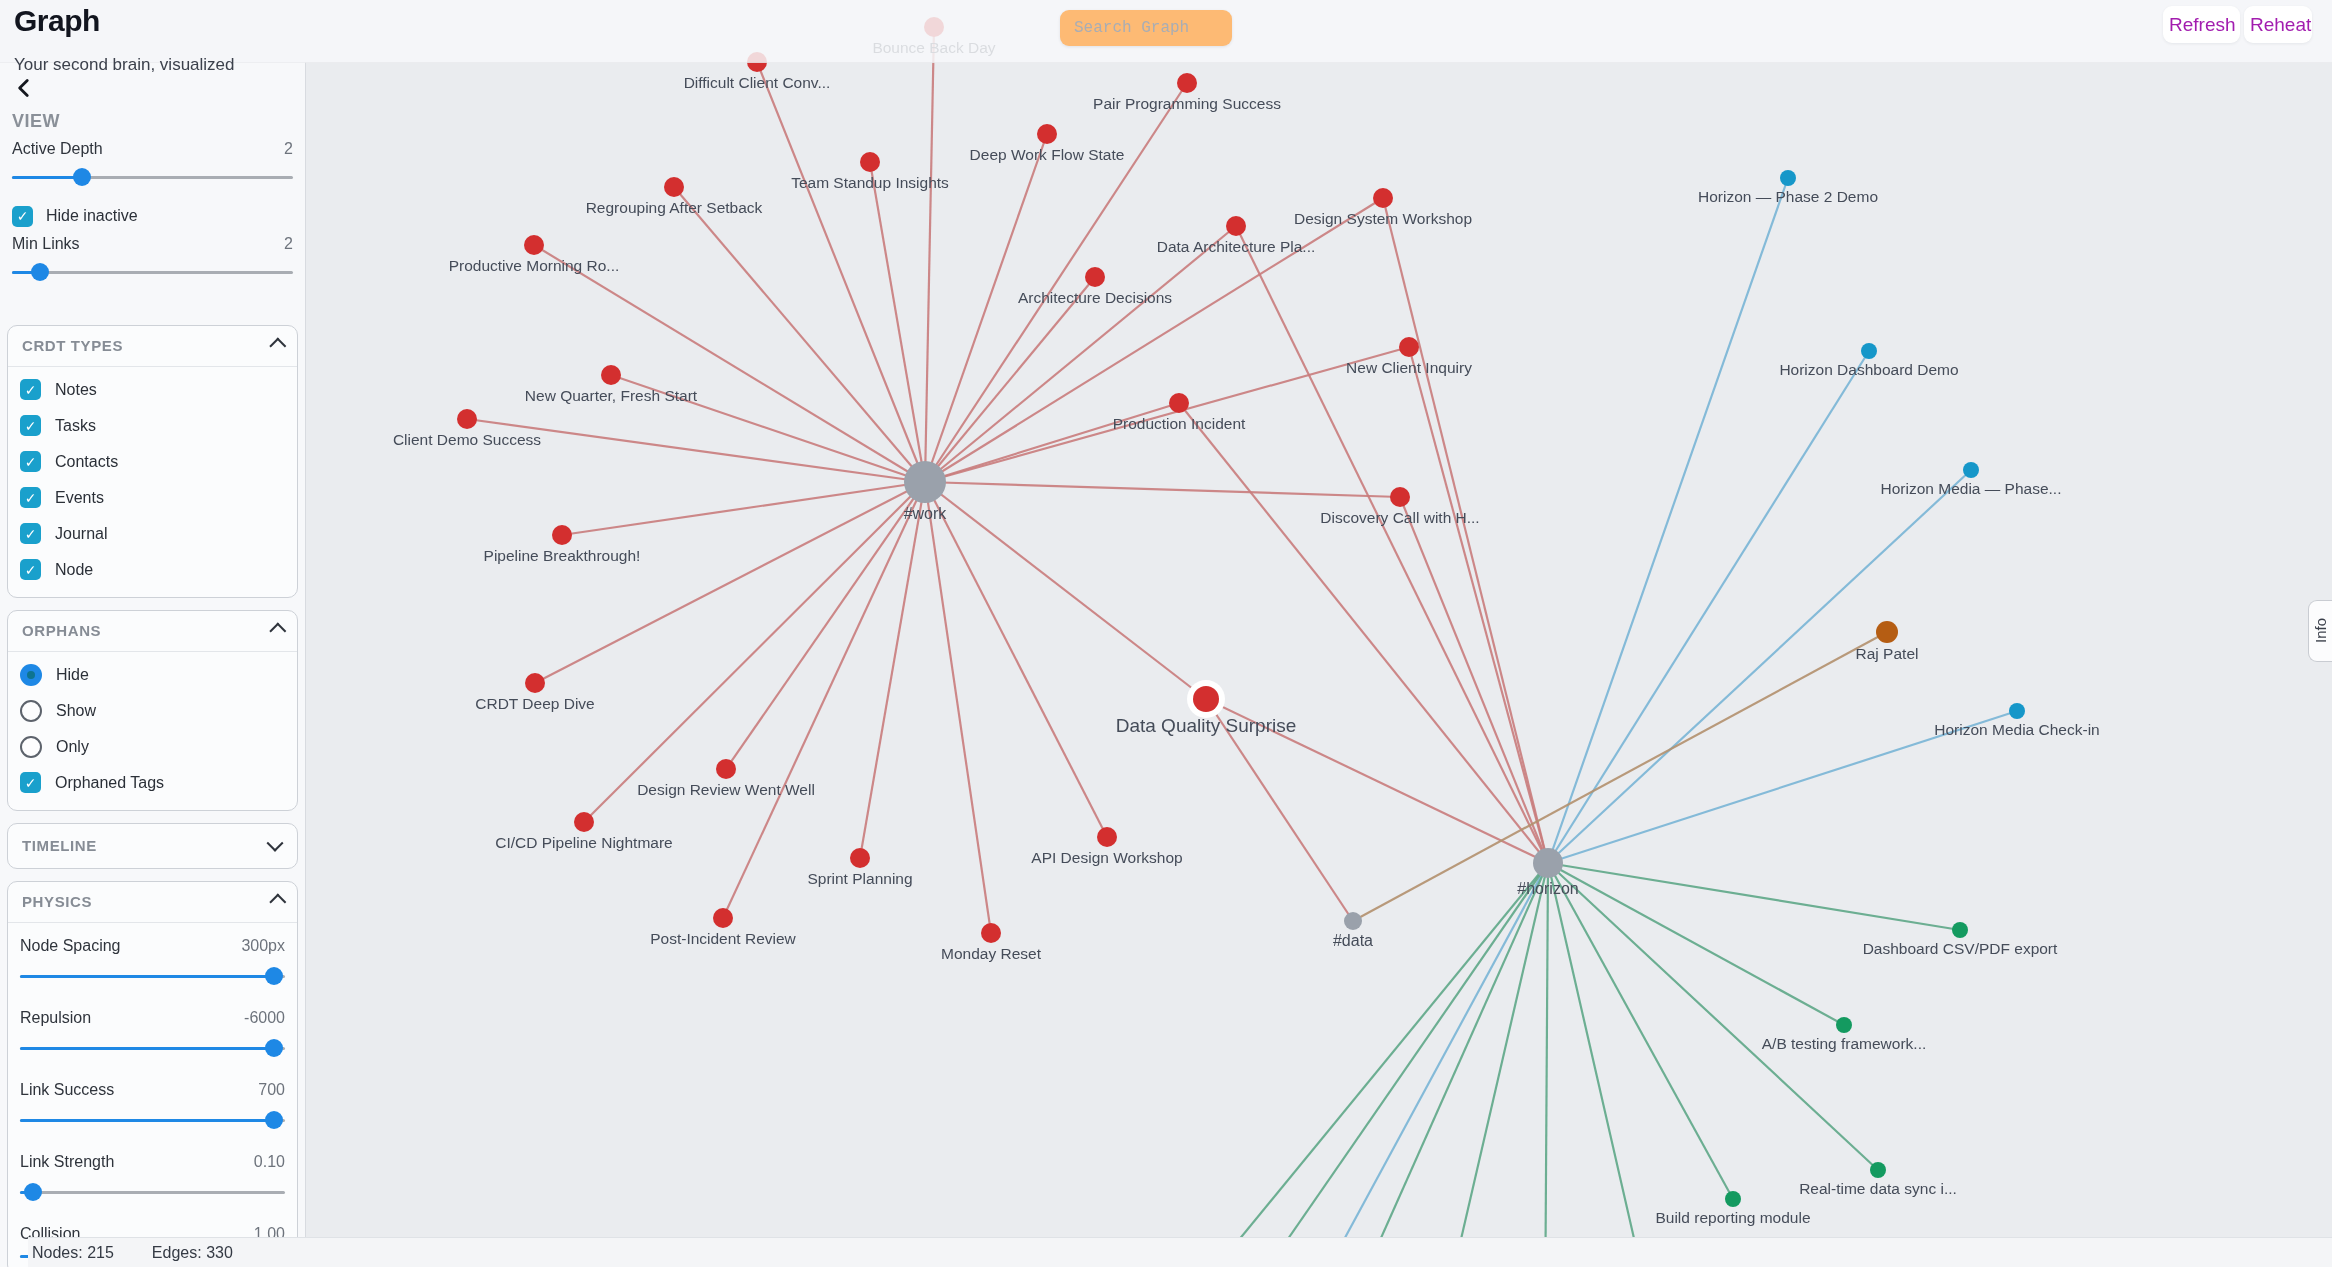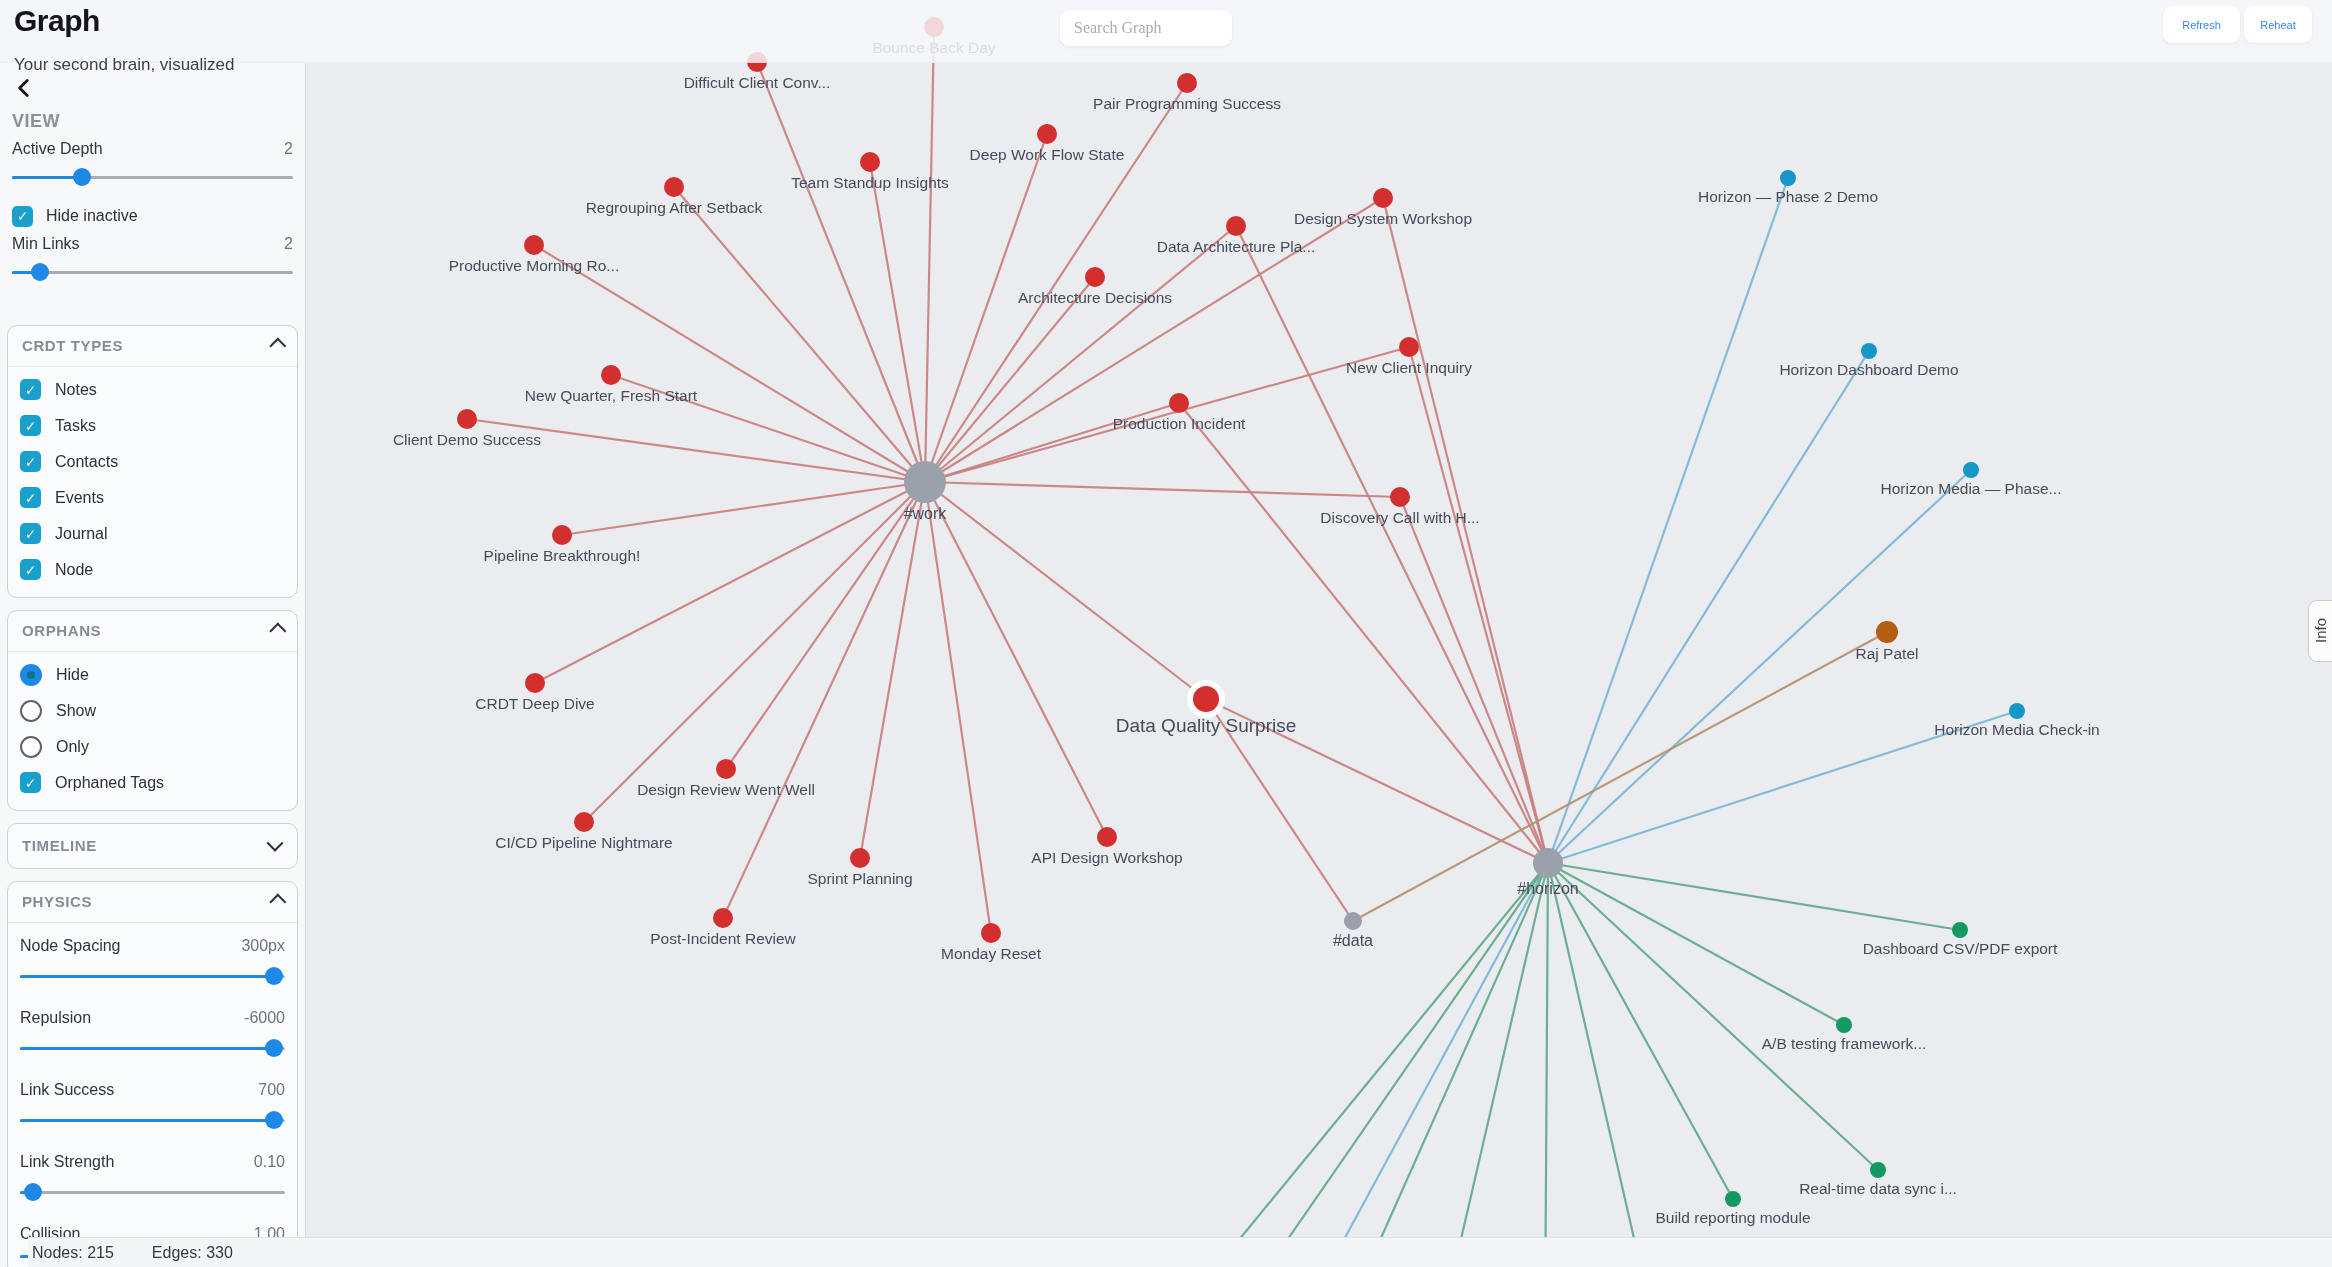--- a/index.html
+++ b/index.html
@@ -9,25 +9,25 @@
   
   #graph-svg{position:absolute;left:0;top:0;z-index:1;}
   #graph-svg text{font-family:"Liberation Sans", sans-serif;}
 
   
   .topbar{position:absolute;left:0;top:0;width:2332px;height:62px;z-index:6;
           background:rgba(247,248,250,0.84);border-bottom:1px solid rgba(0,0,0,0.04);}
   .app-title{position:absolute;left:14px;top:4px;font-size:30px;font-weight:bold;color:#12151f;letter-spacing:-0.5px;}
   .app-subtitle{position:absolute;left:14px;top:55px;font-size:17px;color:#3c414c;}
   .search-input{position:absolute;left:1060px;top:10px;width:172px;height:36px;box-sizing:border-box;
-          background:#ffffff;border:none;border-radius:9px;box-shadow:0 1px 3px rgba(40,50,70,0.10);
-          font-size:16px;color:#2c313a;padding:0 14px;outline:none;font-family:Liberation Serif, serif;}
+          background:#fdba74;border:none;border-radius:9px;box-shadow:0 1px 3px rgba(40,50,70,0.10);
+          font-size:16px;color:#2c313a;padding:0 14px;outline:none;font-family:Liberation Mono, monospace;}
   .search-input::placeholder{color:#a8adb5;}
   .top-btn{position:absolute;top:6px;height:37px;background:#ffffff;border:none;border-radius:9px;
-          font-size:11px;color:#3b82f6;box-shadow:0 1px 3px rgba(40,50,70,0.08);
+          font-size:19px;color:#a21caf;box-shadow:0 1px 3px rgba(40,50,70,0.08);
           font-family:"Liberation Sans",sans-serif;cursor:pointer;}
   .btn-refresh{left:2163px;width:77px;}
   .btn-reheat{left:2244px;width:68px;}
 
   
   .sidebar{position:absolute;left:0;top:62px;width:306px;height:1205px;z-index:5;box-sizing:border-box;
            background:#f7f8fa;border-right:1px solid #d8dbe0;overflow:hidden;}
   .back-btn{margin:12px 0 0 8px;width:32px;height:30px;background:none;border:none;cursor:pointer;padding:0;}
   .section-label{margin:6px 12px 0;font-size:18px;font-weight:bold;color:#8a9098;letter-spacing:0.5px;}
   .ctl-row{display:flex;justify-content:space-between;align-items:center;margin:8px 12px 0;}

